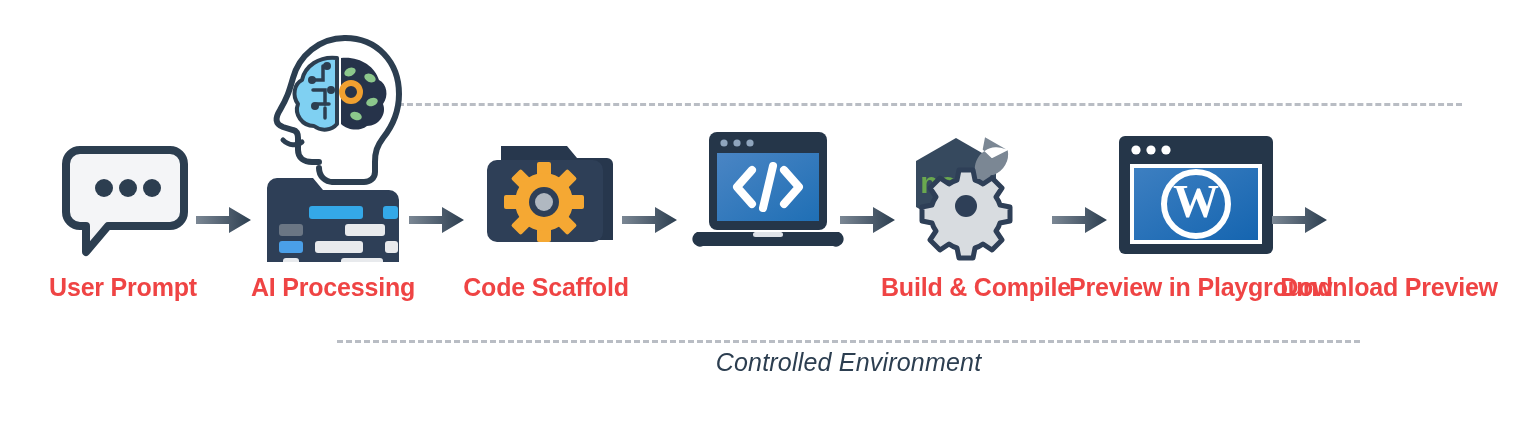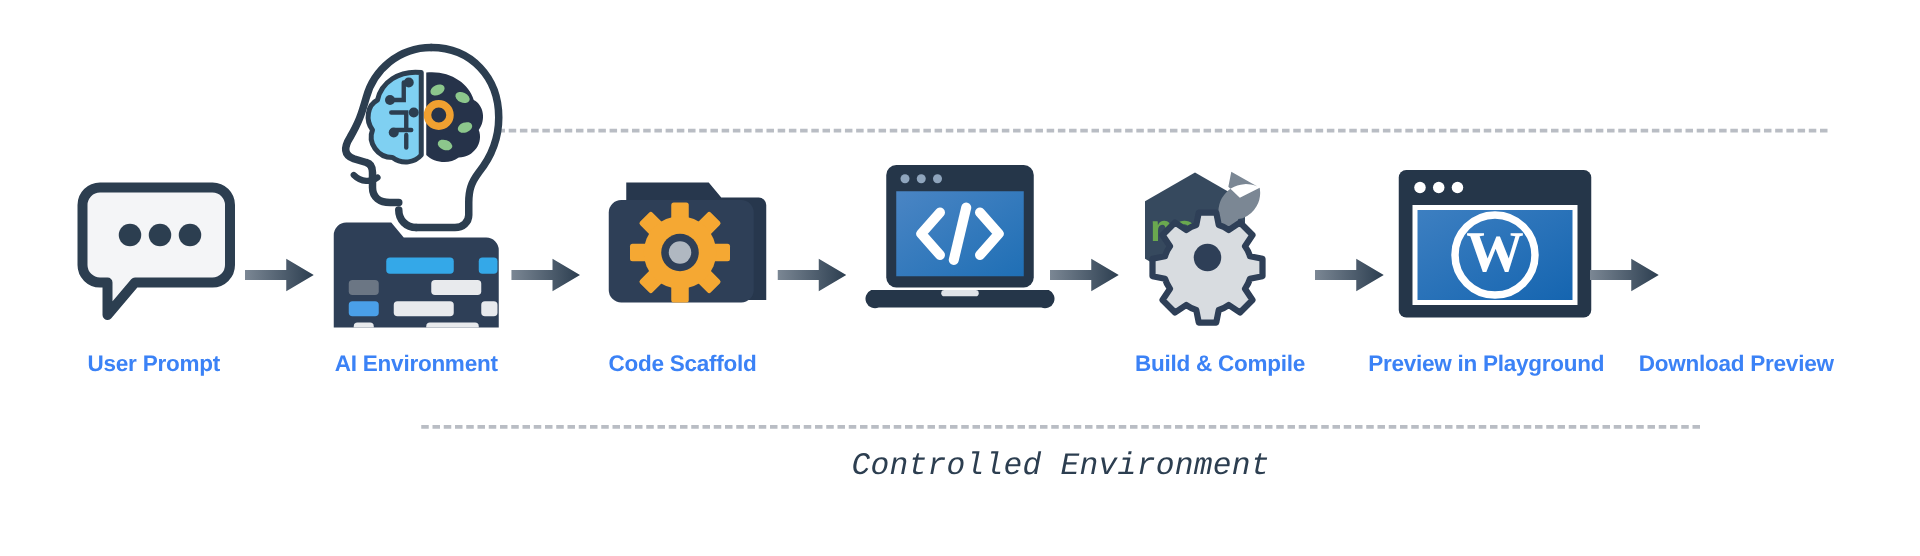--- a/index.html
+++ b/index.html
@@ -9,33 +9,33 @@
     overflow:hidden;position:relative;
   }
   #canvas{position:absolute;left:0;top:0;width:1536px;height:445px;}
 
   
   .dash-line{position:absolute;height:0;border-top:3px dashed #b9bdc4;}
   #dash-top{left:398px;top:103px;width:1064px;}
   #dash-bottom{left:337px;top:340px;width:1023px;}
 
   .env-caption{
-    position:absolute;left:337px;top:358px;width:1023px;
+    position:absolute;left:337px;top:348px;width:1023px;
     text-align:center;font-style:italic;font-size:25px;
-    color:#2c3e50;font-family:Liberation Mono, monospace;
+    color:#2c3e50;font-family:Liberation Sans, sans-serif;
     letter-spacing:.2px;
   }
 
   
   .step{position:absolute;top:30px;height:290px;text-align:center;}
   .step .icon-wrap{position:absolute;left:0;right:0;bottom:58px;height:230px;}
   .step .icon-wrap svg{display:block;margin:0 auto;}
   .step .lbl{
     position:absolute;left:-40px;right:-40px;bottom:18px;
-    font-size:18px;font-weight:bold;color:#3b82f6;
+    font-size:25px;font-weight:bold;color:#ef4444;
     white-space:nowrap;letter-spacing:-.2px;
   }
 
   
   #step-0{left:43px;width:160px;}
   #step-1{left:253px;width:160px;}
   #step-2{left:466px;width:160px;}
   #step-3{left:683px;width:160px;}
   #step-4{left:896px;width:160px;}
   #step-5{left:1109px;width:160px;}
@@ -128,21 +128,21 @@
           <rect x="18" y="52" width="24" height="12" rx="3" fill="#6b7684"></rect>
           <rect x="84" y="52" width="40" height="12" rx="3" fill="#e8eaed"></rect>
           <rect x="18" y="69" width="24" height="12" rx="3" fill="#4a9fe8"></rect>
           <rect x="54" y="69" width="48" height="12" rx="3" fill="#e8eaed"></rect>
           <rect x="124" y="69" width="13" height="12" rx="3" fill="#e8eaed"></rect>
           <rect x="22" y="86" width="16" height="11" rx="3" fill="#e8eaed"></rect>
           <rect x="80" y="86" width="42" height="11" rx="3" fill="#e8eaed"></rect>
         </g>
       </svg>
     </div>
-    <div class="lbl">AI Environment</div>
+    <div class="lbl">AI Processing</div>
   </div>
 
   <div class="arrow" id="arrow-1">
     <svg width="56" height="34" viewBox="0 0 56 34">
       <defs>
           <linearGradient id="ag1" x1="0" y1="0" x2="1" y2="0">
         <stop offset="0" stop-color="#7b8794"></stop>
             <stop offset="1" stop-color="#2c3e50"></stop>
       </linearGradient>
         </defs>

